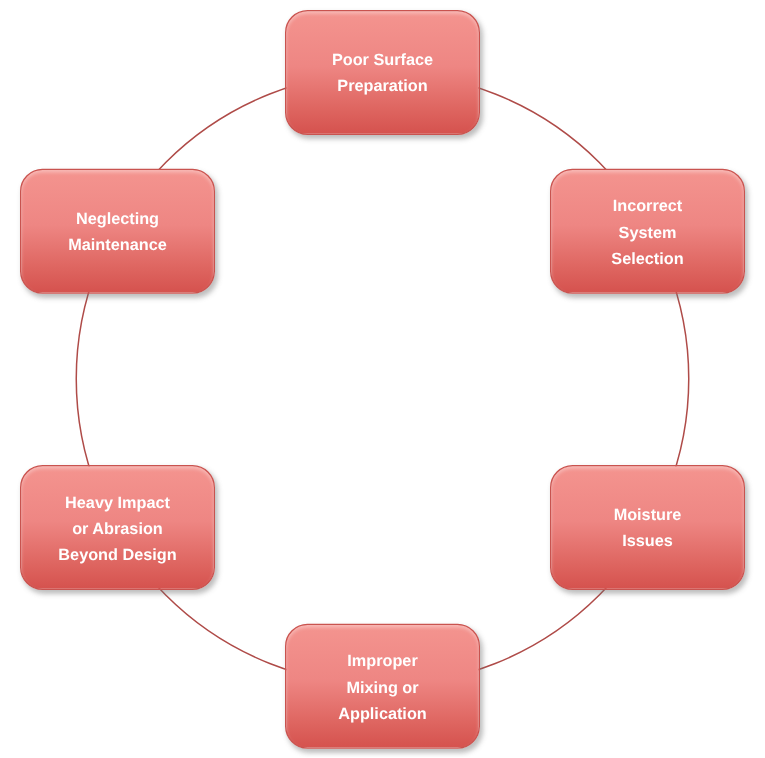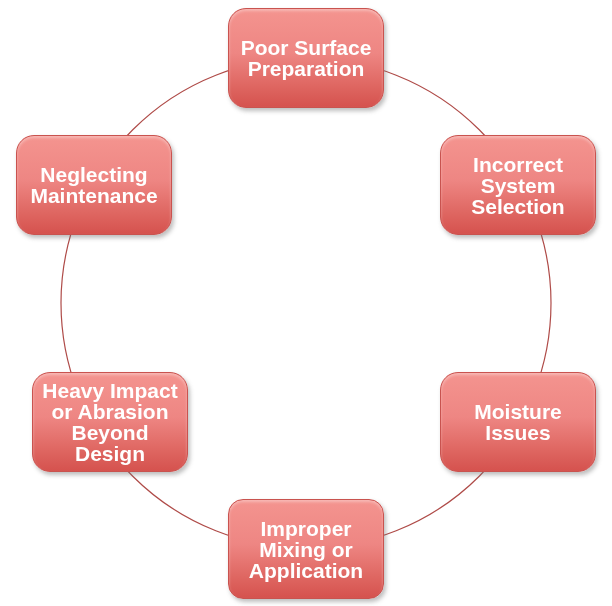--- a/index.html
+++ b/index.html
@@ -32,31 +32,31 @@
     box-shadow: 2px 3px 4px rgba(110, 110, 110, 0.45),
                 inset 0 2px 3px rgba(255, 255, 255, 0.35);
     display: flex;
     align-items: center;
     justify-content: center;
     box-sizing: border-box;
   }
   .node-label {
     color: #ffffff;
     font-weight: bold;
-    font-size: 21px;
+    font-size: 13px;
     line-height: 21px;
     text-align: center;
     white-space: pre-line;
     padding: 2px 4px;
   }
   .pos-top          { left: 228px; top: 8px; }
   .pos-top-right    { left: 440px; top: 135px; }
   .pos-bottom-right { left: 440px; top: 372px; }
-  .pos-bottom       { left: 228px; top: 499px; border-radius: 15px; }
-  .pos-bottom-left  { left: 16px;  top: 372px; margin-left: 16px; }
+  .pos-bottom       { left: 228px; top: 499px; }
+  .pos-bottom-left  { left: 16px;  top: 372px; }
   .pos-top-left     { left: 16px;  top: 135px; }
 </style>
 </head>
 <body>
 
 <div class="canvas">
 
   <svg class="connector-svg" width="612" height="606">
     <circle cx="306" cy="303" r="245" fill="none" stroke-width="1.2" stroke="#AF4B48"></circle>
   </svg>

